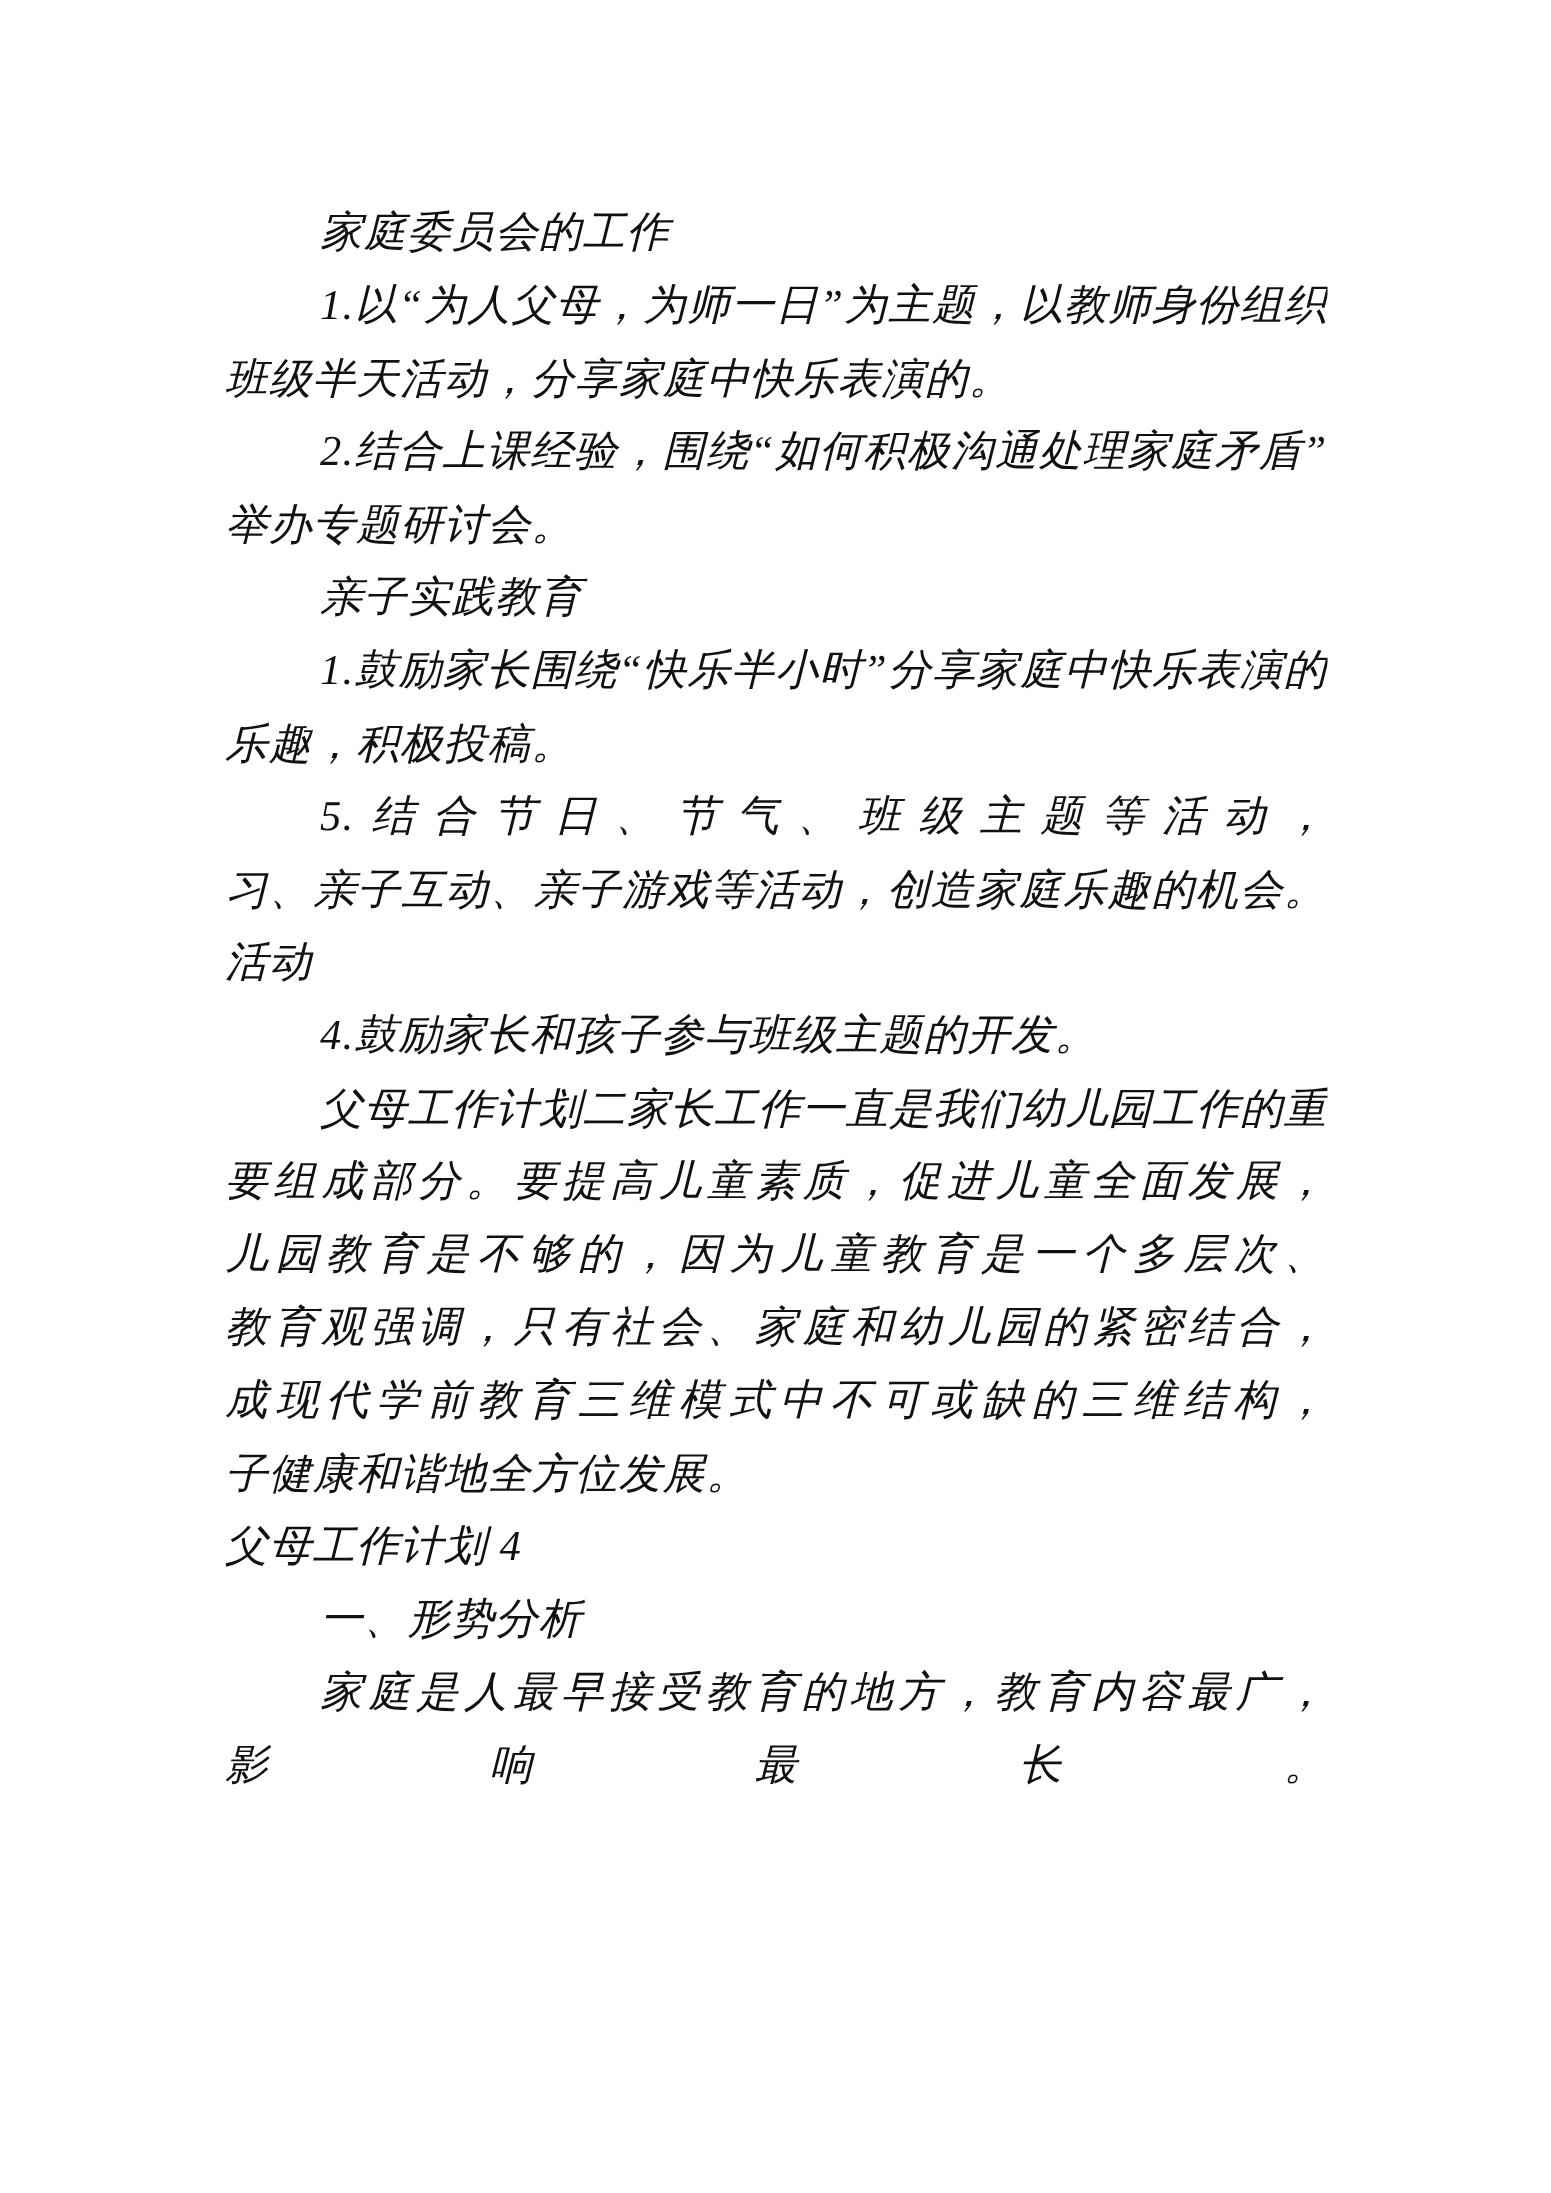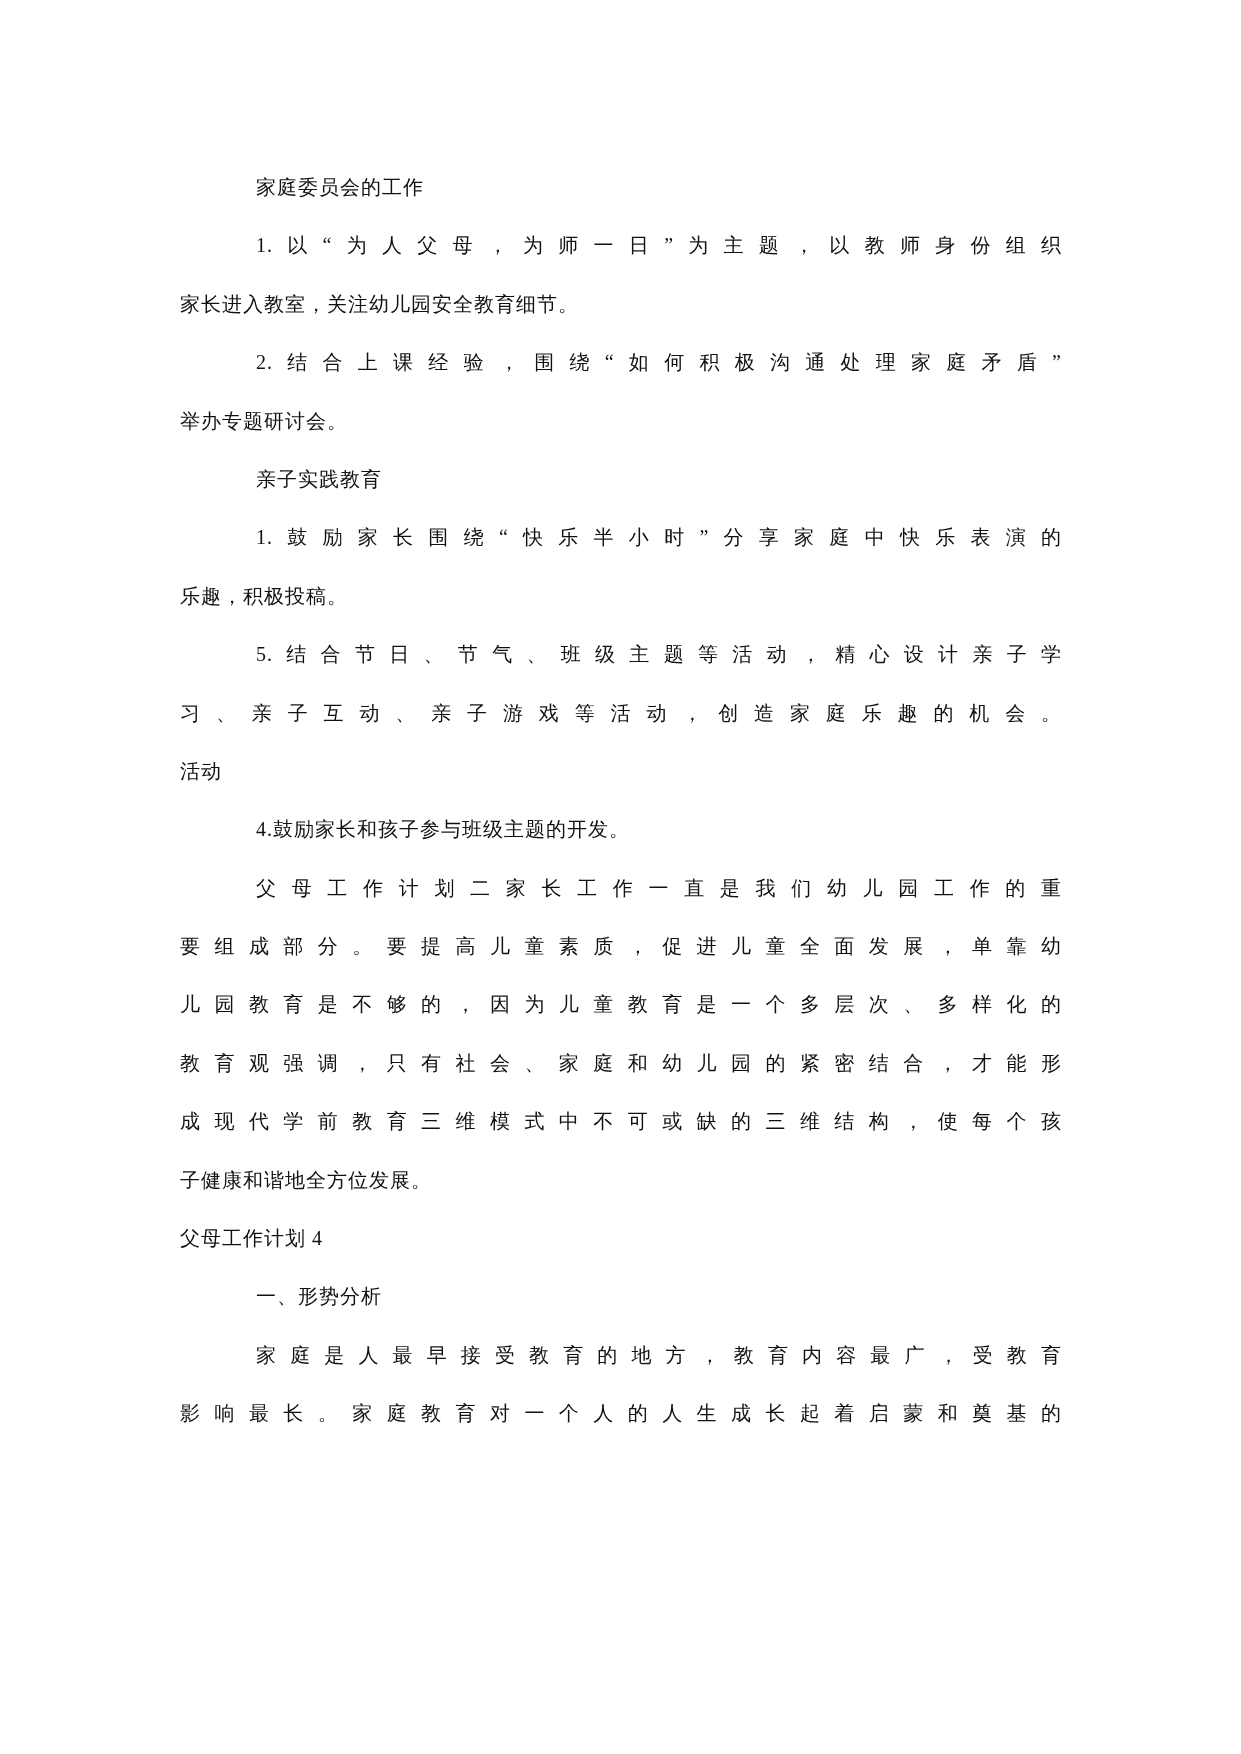--- a/index.html
+++ b/index.html
@@ -18,25 +18,26 @@
   }
   .text-block {
     position: absolute;
     left: 180px;
     top: 158px;
     width: 882px;
   }
   .line {
     height: 58.4px;
     line-height: 58.4px;
-    font-size: 20px;
+    font-size: 34px;
     letter-spacing: 1px;
     overflow: hidden;
     text-align: left;
     white-space: pre;
+    font-style: italic;
   }
   .line.indent {
     text-indent: 76px;
   }
   .line.just {
     white-space: normal;
     text-align: justify;
     word-break: keep-all;
   }
   .line.just::after {
@@ -45,21 +46,21 @@
     width: 100%;
   }
 </style>
 </head>
 <body>
 
 <div class="page">
   <div class="text-block" id="text-block" style="color: rgb(17, 17, 17);">
       <div class="line indent">家庭委员会的工作</div>
       <div class="line indent just">1.以“为人父母，为师一日”为主题，以教师身份组织</div>
-      <div class="line">家长进入教室，关注幼儿园安全教育细节。</div>
+      <div class="line">班级半天活动，分享家庭中快乐表演的。</div>
       <div class="line indent just">2.结合上课经验，围绕“如何积极沟通处理家庭矛盾”</div>
       <div class="line">举办专题研讨会。</div>
       <div class="line indent">亲子实践教育</div>
       <div class="line indent just">1.鼓励家长围绕“快乐半小时”分享家庭中快乐表演的</div>
       <div class="line">乐趣，积极投稿。</div>
       <div class="line indent just">5.结合节日、节气、班级主题等活动，精心设计亲子学</div>
       <div class="line just">习、亲子互动、亲子游戏等活动，创造家庭乐趣的机会。</div>
       <div class="line">活动</div>
       <div class="line indent">4.鼓励家长和孩子参与班级主题的开发。</div>
       <div class="line indent just">父母工作计划二家长工作一直是我们幼儿园工作的重</div>

